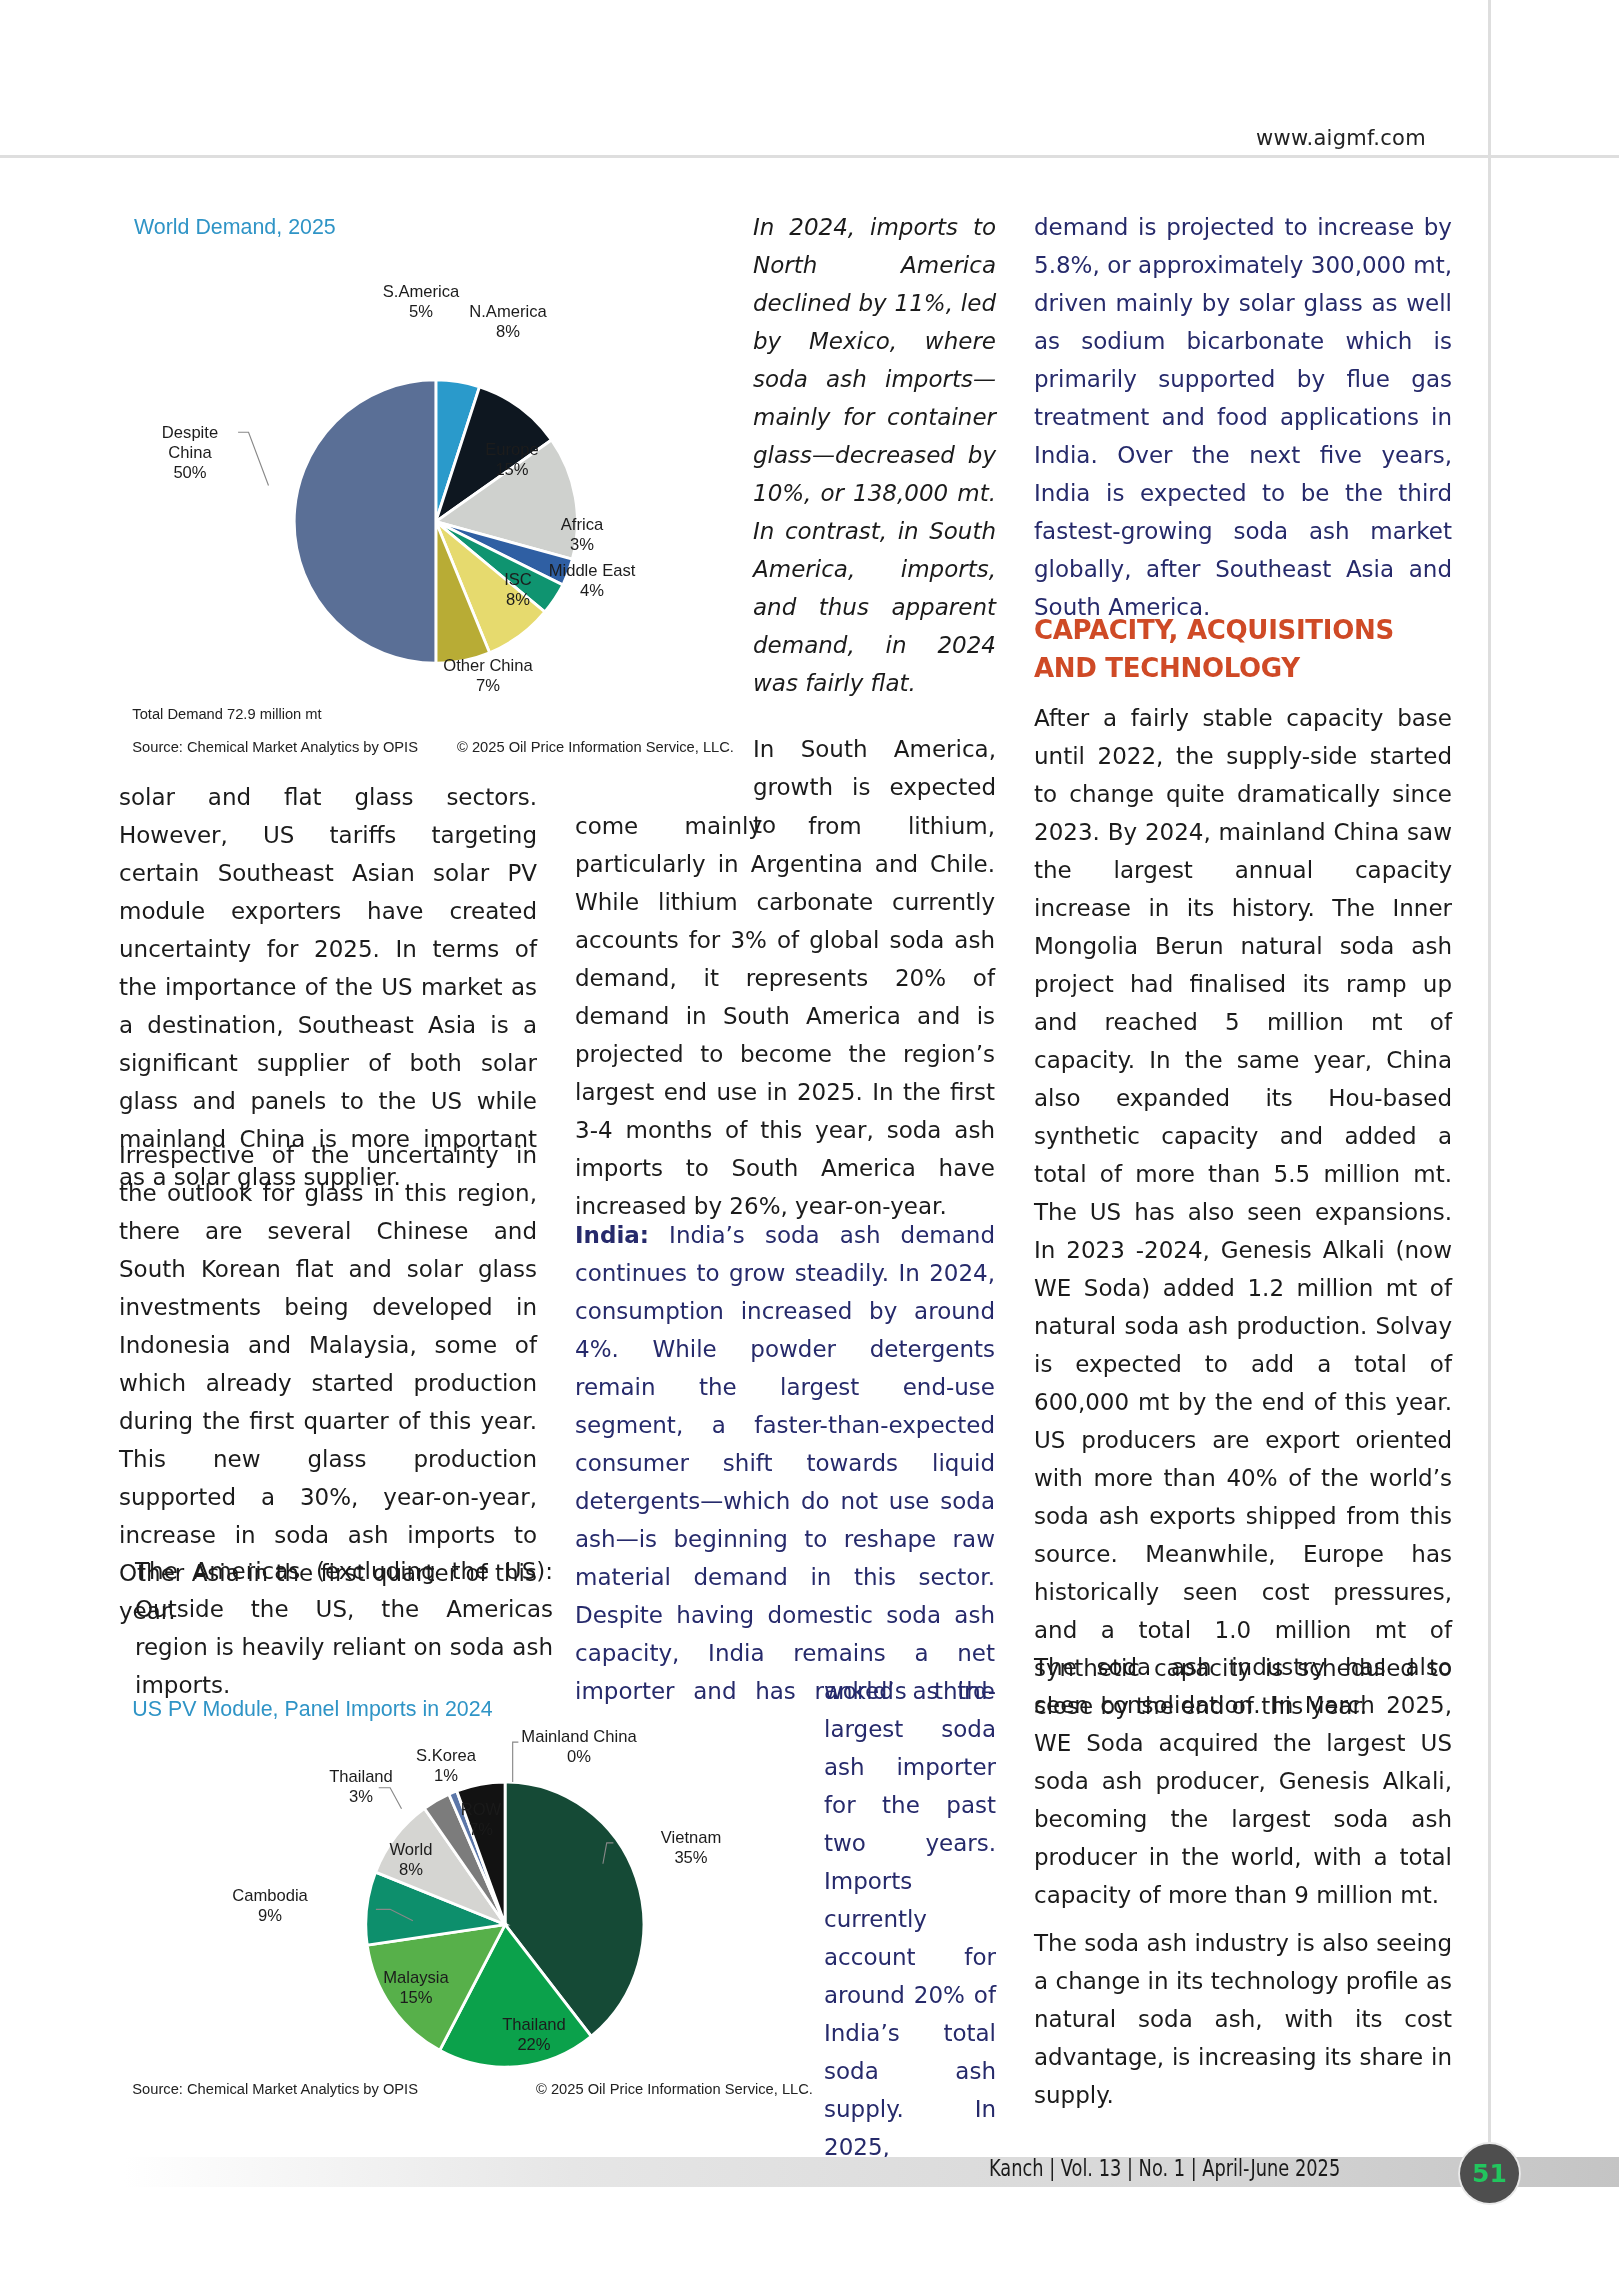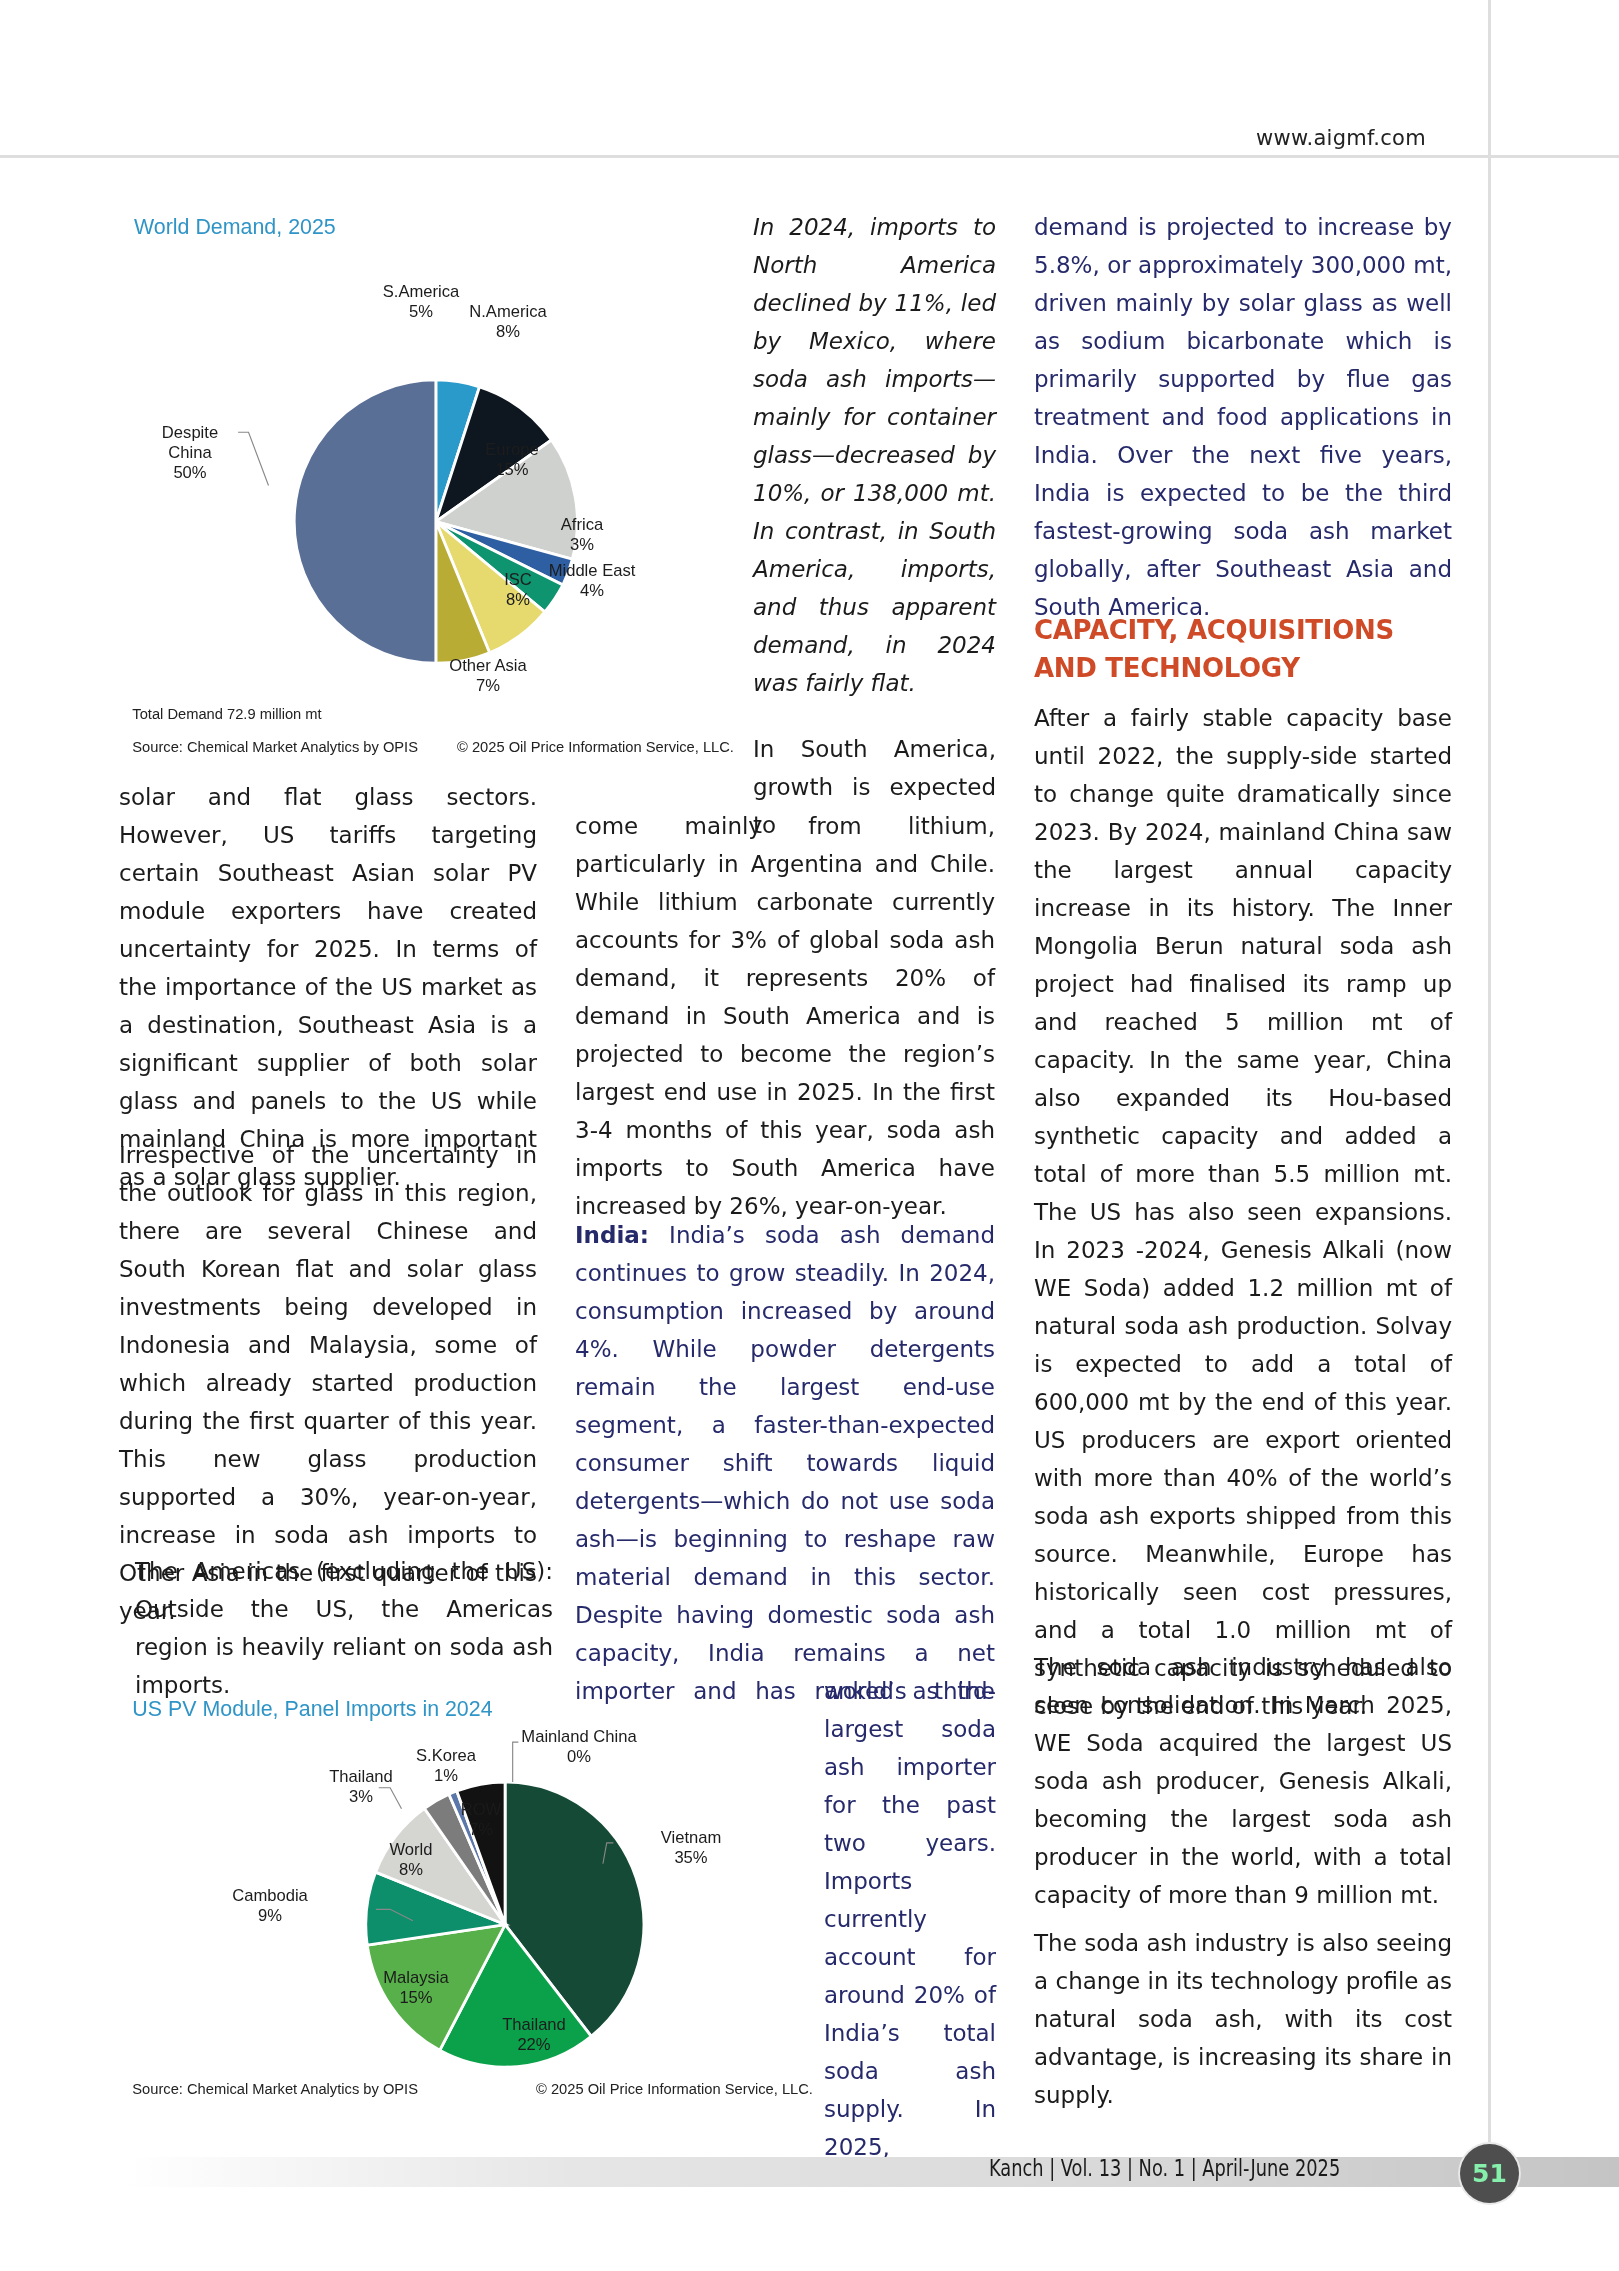--- a/index.html
+++ b/index.html
@@ -22,21 +22,21 @@
   .chart-title { position:absolute; color:#2f94c6; font-size:21.4px; white-space:nowrap; }
   .lbl { position:absolute; font-size:16.6px; text-align:center; line-height:20px; white-space:nowrap; color:#1c1c1c; }
   .note { position:absolute; font-size:14.7px; white-space:nowrap; color:#222; }
 
   
   .footer-band { position:absolute; left:124px; top:2157px; width:1496px; height:30px;
     background:linear-gradient(to right, #ffffff 0%, #e6e6e6 30%, #d7d7d7 70%, #c4c4c4 100%); }
   .footer-text { position:absolute; left:989px; top:2155px; font-family:"DejaVu Sans Condensed","DejaVu Sans", sans-serif;
     font-size:23px; color:#1a1a1a; white-space:nowrap; transform:scaleX(0.86); transform-origin:left center; }
   .page-num { position:absolute; left:1460px; top:2144px; width:59px; height:59px; border-radius:50%;
-    background:#4e4e4e; color:#86efac; font-weight:bold; font-size:25px; text-align:center; line-height:59px;
+    background:#4e4e4e; color:#22c55e; font-weight:bold; font-size:25px; text-align:center; line-height:59px;
     font-family:"DejaVu Sans", sans-serif; box-shadow:0 0 0 1.9px #e9e9e9; }
 </style>
 </head>
 <body>
 
 <div class="vrule"></div>
 <div class="hrule"></div>
 <div class="site">www.aigmf.com</div>
 
 <div class="chart" style="left:119px;top:204px;width:628px;height:561px;">
@@ -73,21 +73,21 @@
     </div>
   <div class="lbl" style="left:473px;top:357px;transform:translateX(-50%);">
     <div>Middle East</div>
       <div>4%</div>
     </div>
   <div class="lbl" style="left:399px;top:366px;transform:translateX(-50%);">
     <div>ISC</div>
       <div>8%</div>
     </div>
   <div class="lbl" style="left:369px;top:452px;transform:translateX(-50%);">
-    <div>Other Asia</div>
+    <div>Other China</div>
       <div>7%</div>
     </div>
   <div class="lbl" style="left:71px;top:219px;transform:translateX(-50%);">
     <div>Despite</div>
       <div>China</div>
       <div>50%</div>
     </div>
   <div class="note" style="left:13.3px;top:502px;">Total Demand 72.9 million mt</div>
   <div class="note" style="left:13.3px;top:535px;">Source: Chemical Market Analytics by OPIS</div>
   <div class="note" style="left:338px;top:535px;">© 2025 Oil Price Information Service, LLC.</div>

